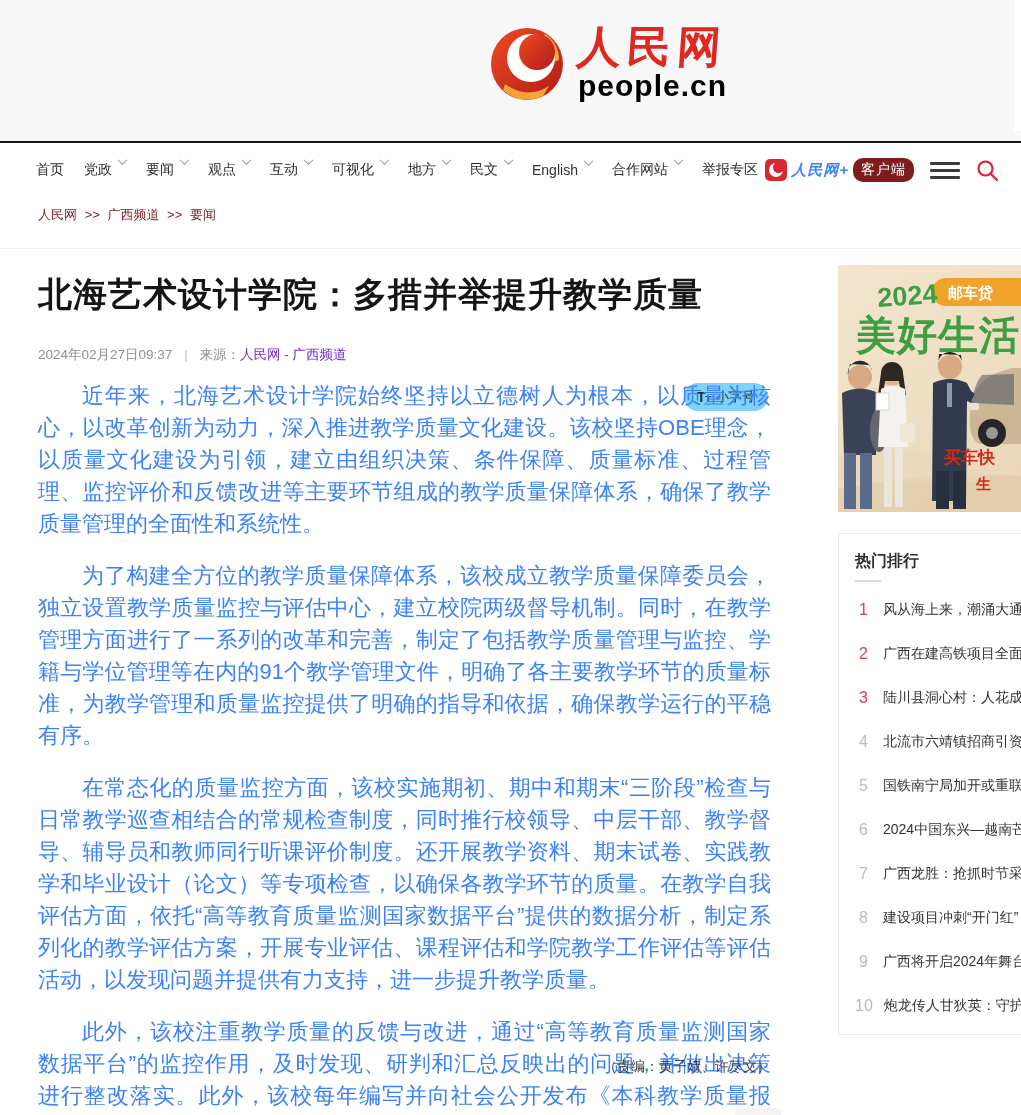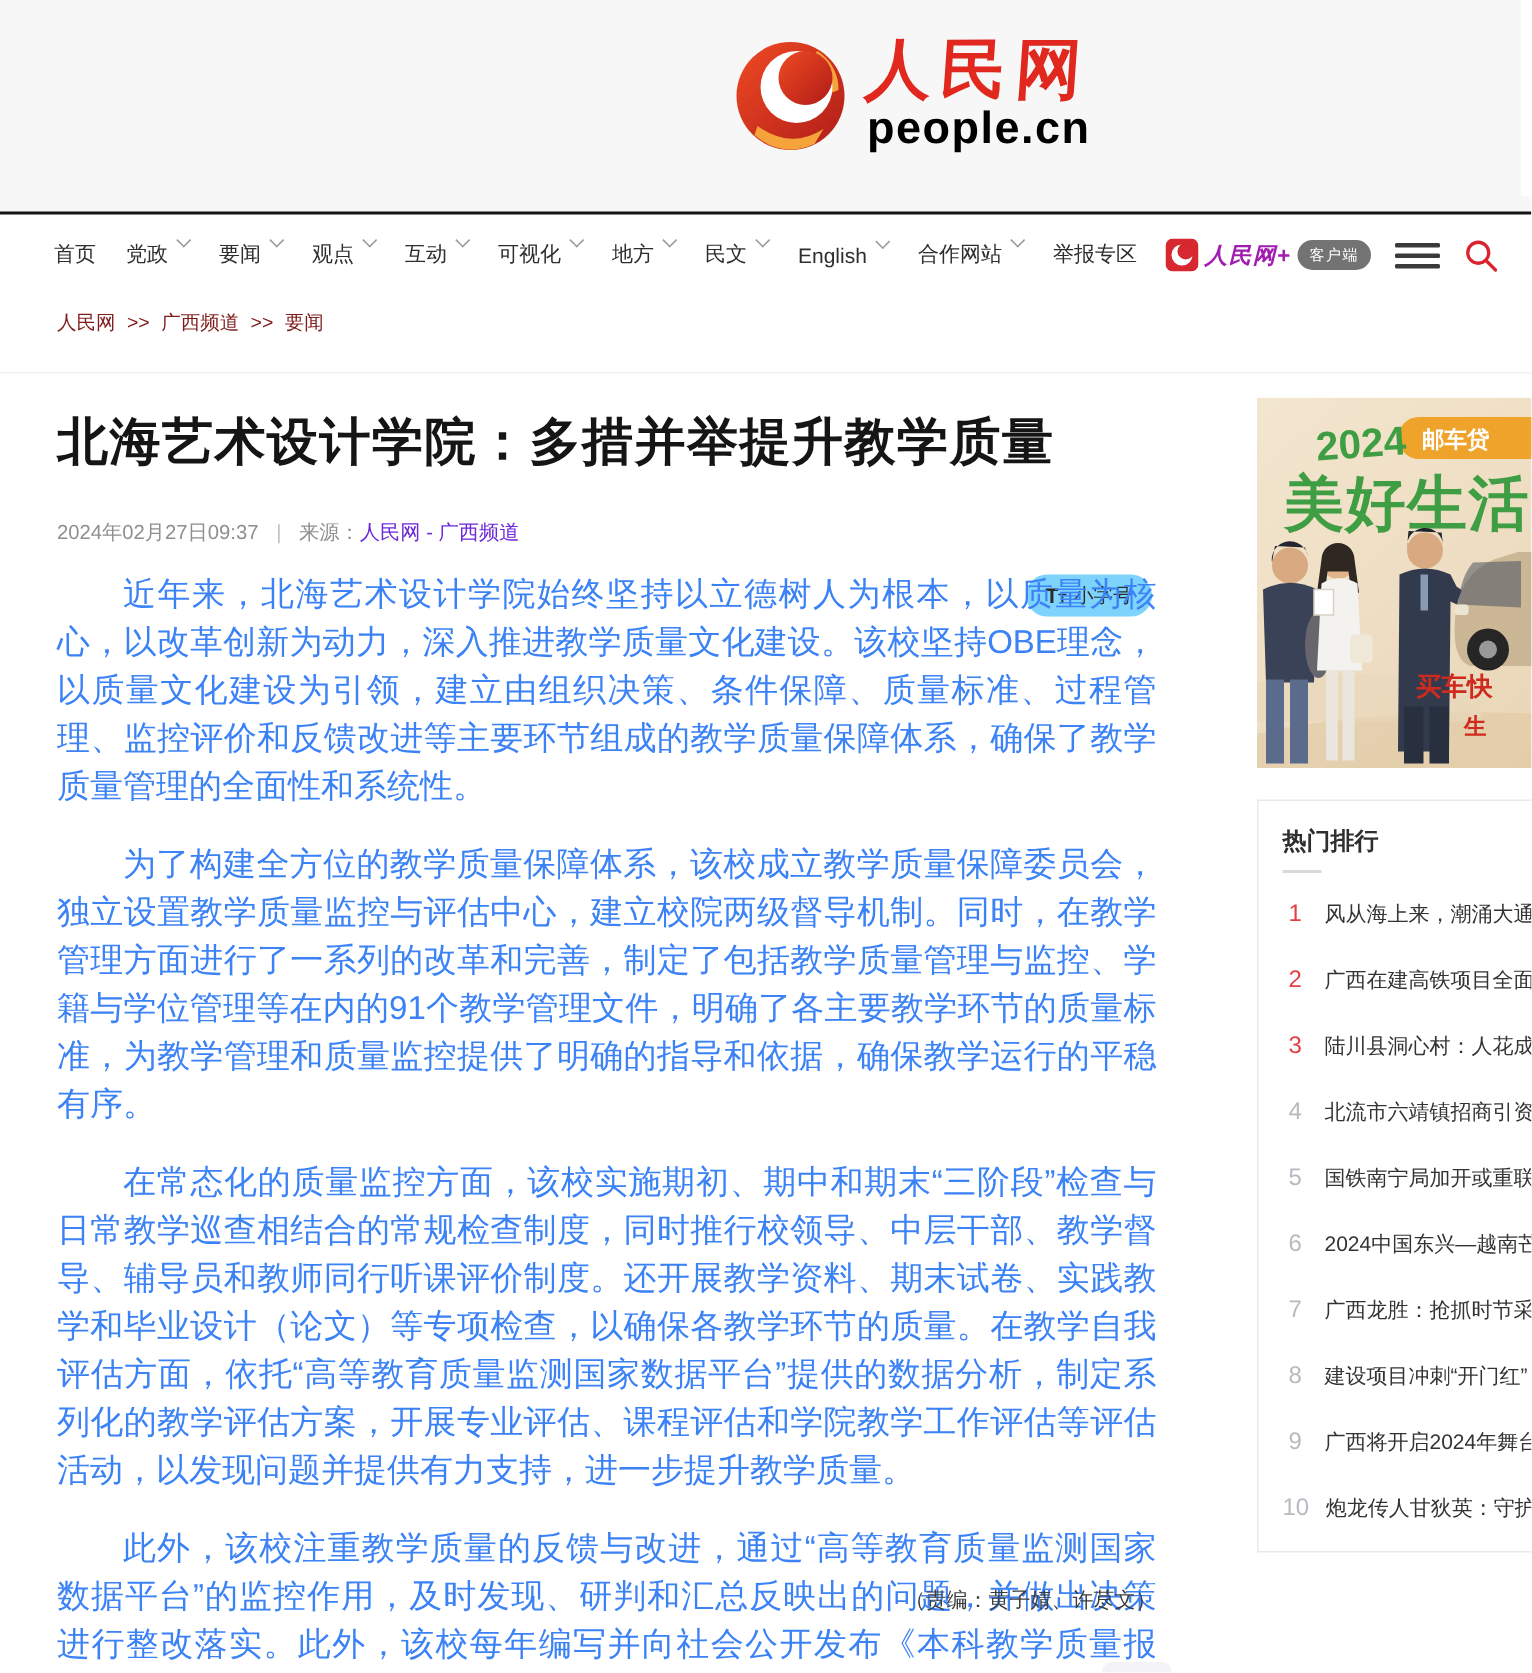--- a/index.html
+++ b/index.html
@@ -18,22 +18,22 @@
   
   .main-nav { position:absolute; top:145px; left:0; width:100%; height:50px; background:#fff;
     display:flex; align-items:center; padding:0 22px 0 36px; }
   .nav-list { list-style:none; display:flex; align-items:center; gap:20px; }
   .nav-item { display:flex; align-items:flex-start; font-size:14px; color:#2e2e2e; cursor:pointer; white-space:nowrap; }
   .nav-item .caret { display:none; width:7px; height:7px; border-right:1.5px solid #9a9a9a;
     border-bottom:1.5px solid #9a9a9a; transform:rotate(45deg) translate(-1px,-1px); margin-left:7px; margin-top:-3px; }
   .nav-item.has-caret .caret { display:inline-block; }
   .nav-right { margin-left:auto; display:flex; align-items:center; gap:16px; }
   .app-badge { display:flex; align-items:center; gap:4px; cursor:pointer; }
-  .app-badge-name { color:#a21caf; font-weight:700; font-style:italic; font-size:15px; letter-spacing:1px; }
-  .app-badge-pill { background:#737373; color:#fff; font-size:10px; padding:3px 8px; border-radius:10px; letter-spacing:1px; }
+  .app-badge-name { color:#3b82f6; font-weight:700; font-style:italic; font-size:15px; letter-spacing:1px; }
+  .app-badge-pill { background:#7f1d1d; color:#fff; font-size:14px; padding:3px 8px; border-radius:10px; letter-spacing:1px; }
   .hamburger { width:30px; cursor:pointer; padding:2px 0; }
   .hamburger span { display:block; height:3px; background:#3a3a3a; border-radius:1px; margin:4px 0; }
   .search-btn { cursor:pointer; display:flex; align-items:center; }
 
   
   .breadcrumb { position:absolute; left:38px; top:206px; font-size:13px; color:#7f1d1d; }
   .breadcrumb span { margin-right:4px; }
   .breadcrumb .crumb { cursor:pointer; }
   .section-divider { position:absolute; top:248px; left:0; width:100%; height:1px; background:#f0f0f0; }
 

